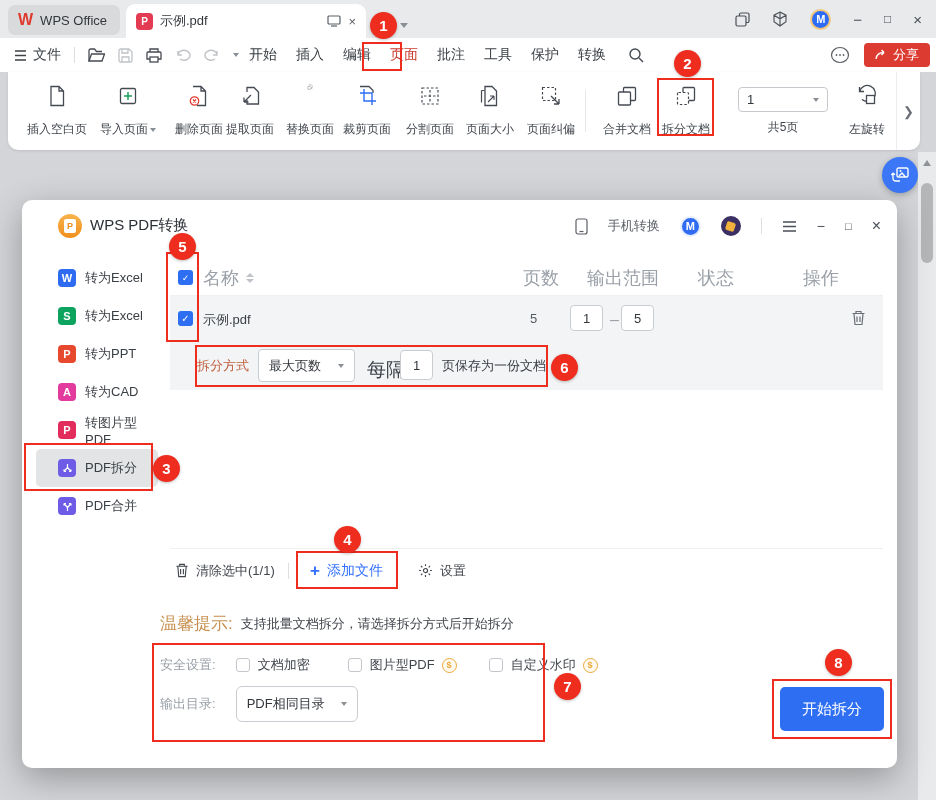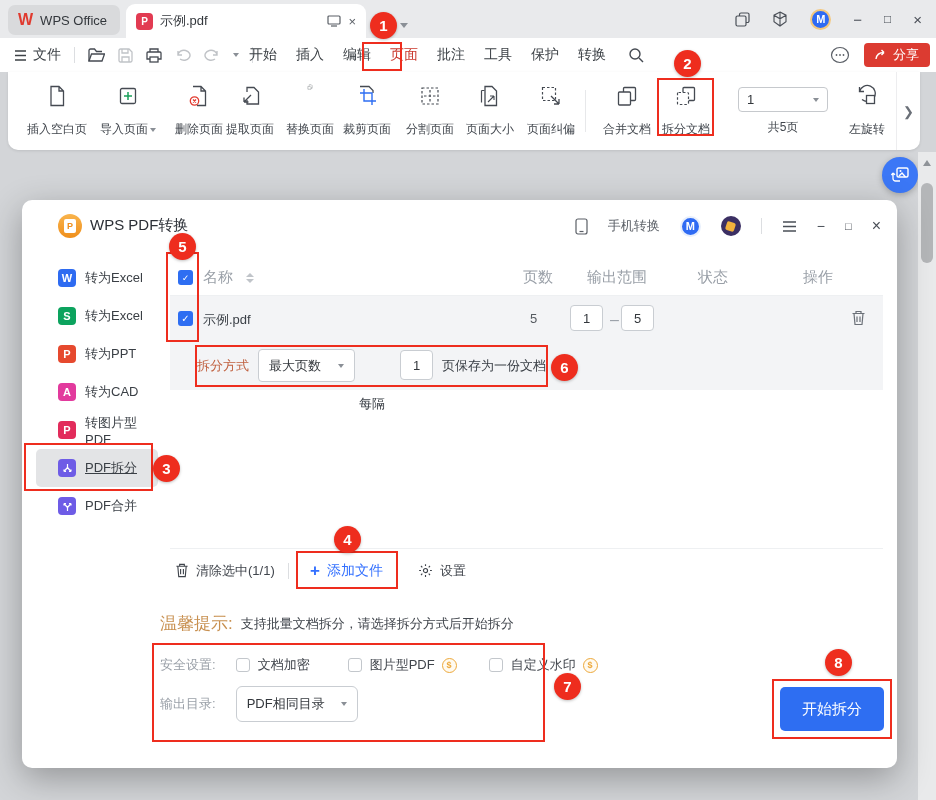--- a/index.html
+++ b/index.html
@@ -58,21 +58,21 @@
   .dlg-right .txt { font-size:13px; color:#5a5f66; }
   .avatar-coin { width:20px; height:20px; border-radius:50%; background:#3b2f63; display:flex; align-items:center; justify-content:center; }
   .avatar-coin i { width:9px; height:9px; background:#f2b13c; border-radius:2px; transform:rotate(18deg); }
   .dctl { font-size:14px; color:#4a4f57; }
 
   .side-item { position:absolute; left:14px; width:122px; height:38px; display:flex; align-items:center; gap:9px; padding-left:22px; font-size:13px; color:#3a3f45; border-radius:5px; }
   .side-item.sel { background:#e3e4e6; }
   .gicon { width:18px; height:18px; border-radius:4px; color:#fff; font-size:11px; font-weight:bold; display:flex; align-items:center; justify-content:center; flex:none; }
 
   .list { position:absolute; left:148px; top:60px; width:713px; }
-  .lhead { height:36px; display:flex; align-items:center; border-bottom:1px solid #eef0f2; font-size:15px; color:#9aa0a8; position:relative;font-family:Liberation Mono, monospace; }
+  .lhead { height:36px; display:flex; align-items:center; border-bottom:1px solid #eef0f2; font-size:18px; color:#9aa0a8; position:relative;font-family:Liberation Mono, monospace; }
   .lgray { background:#f3f4f6; position:relative; }
   .cb-on { width:15px; height:15px; background:#2e6ef2; border-radius:3px; color:#fff; display:flex; align-items:center; justify-content:center; flex:none; }
   .cb-on::after { content:"✓"; font-size:10px; }
   .cb-off { width:14px; height:14px; border:1px solid #c3c7cc; border-radius:3px; background:#fff; flex:none; }
   .numbox { width:33px; height:26px; border:1px solid #c9cdd2; border-radius:4px; text-align:center; font-size:13px; color:#33373c; background:#fff; }
   .sort { display:inline-flex; flex-direction:column; gap:2px; margin-left:6px; }
   .sort i { width:0; height:0; border-left:4px solid transparent; border-right:4px solid transparent; }
   .sort .up { border-bottom:4px solid #c0c4c9; }
   .sort .dn { border-top:4px solid #c0c4c9; }
   .select { height:33px; background:#fff; border:1px solid #c9cdd2; border-radius:4px; display:flex; align-items:center; justify-content:space-between; padding:0 10px; font-size:13px; color:#33373c; }
@@ -356,21 +356,21 @@
       <span>转为PPT</span>
     </div>
     <div class="side-item" style="top:173px;">
       <span class="gicon" style="background:#e23a9d;">A</span>
       <span>转为CAD</span>
     </div>
     <div class="side-item" style="top:211px;">
       <span class="gicon" style="background:#e22c5b;">P</span>
       <span>转图片型PDF</span>
     </div>
-    <div class="side-item sel" style="top:249px;text-decoration:underline;">
+    <div class="side-item sel" style="top:249px;">
       <span class="gicon" style="background:#6e5ce6;">
         <svg width="11" height="11" viewBox="0 0 11 11">
             <path d="M5.5 1v3.5M5.5 4.5L2 8.5M5.5 4.5L9 8.5M2 8.5v-2M2 8.5h2M9 8.5v-2M9 8.5H7" fill="none" stroke="#fff" stroke-width="1.2"></path>
           </svg>
       </span>
       <span>PDF拆分</span>
     </div>
     <div class="side-item" style="top:287px;">
       <span class="gicon" style="background:#6e5ce6;">
         <svg width="11" height="11" viewBox="0 0 11 11">
@@ -405,21 +405,21 @@
               <path d="M1.5 3.5h12M5 3.5V1.5h5v2M3 3.5L4 14.5h7l1-11M6 6.5v5.5M9 6.5v5.5" fill="none" stroke="#6b7078" stroke-width="1.2"></path>
             </svg>
         </span>
       </div>
       <div class="lgray" style="height:50px;">
         <span style="position:absolute;left:27px;top:17px;font-size:13px;color:#c0603f;">拆分方式</span>
         <div class="select" style="position:absolute;left:88px;top:9px;width:97px;">
           <span>最大页数</span>
           <span class="chev chev-sm"></span>
         </div>
-        <span style="position:absolute;left:189px;top:17px;font-size:13px;color:#3b4047;margin-top:38px;">每隔</span>
+        <span style="position:absolute;left:197px;top:17px;font-size:19px;color:#3b4047;">每隔</span>
         <input class="numbox" style="position: absolute; left: 230px; top: 10px; height: 30px;" readonly="" value="1">
         <span style="position:absolute;left:272px;top:17px;font-size:13px;color:#3b4047;">页保存为一份文档</span>
       </div>
       <div style="height:158px;"></div>
       <div class="actionbar">
         <span class="flex" style="position:absolute;left:5px;gap:7px;">
           <svg width="14" height="15" viewBox="0 0 15 16">
               <path d="M1.5 3.5h12M5 3.5V1.5h5v2M3 3.5L4 14.5h7l1-11M6 6.5v5.5M9 6.5v5.5" fill="none" stroke="#40454c" stroke-width="1.2"></path>
             </svg>
           <span>清除选中(1/1)</span>

